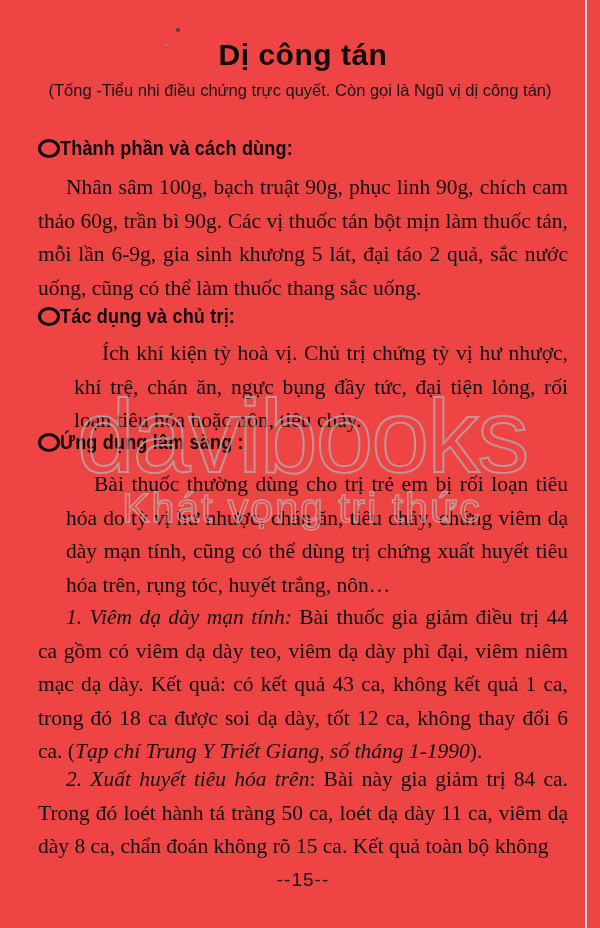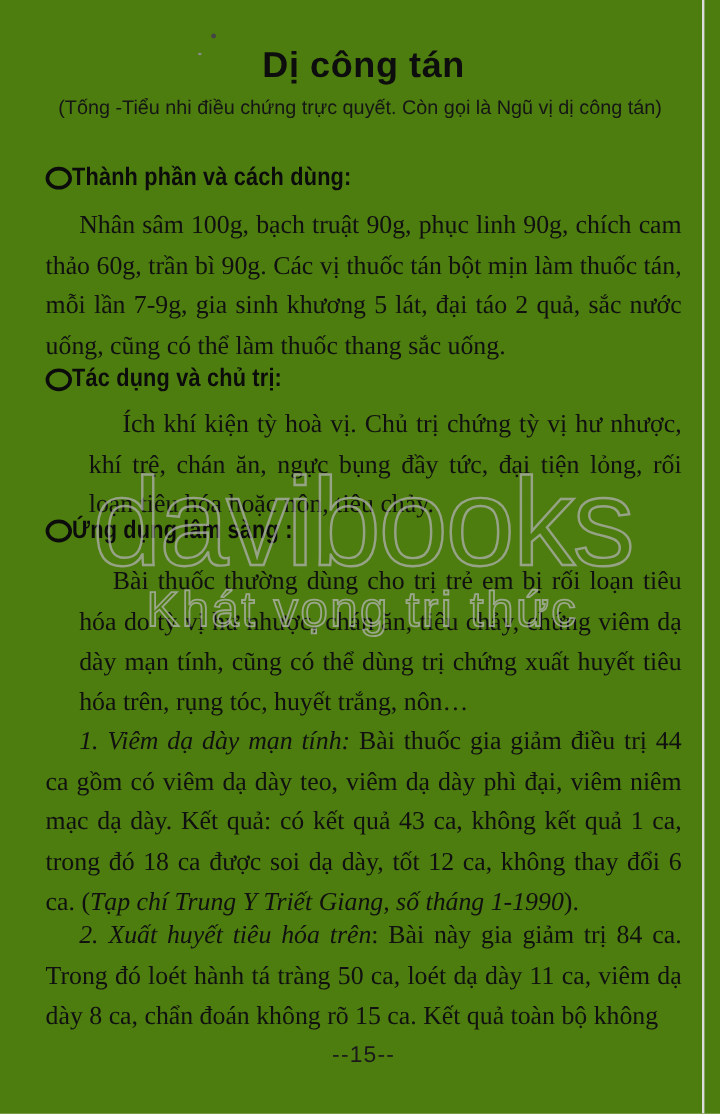--- a/index.html
+++ b/index.html
@@ -1,19 +1,19 @@
 <!DOCTYPE html>
 <html><head>
 <meta charset="utf-8">
 <style>
   html,body{margin:0;padding:0;}
   .page{
     position:relative;
     width:600px;height:928px;
-    background:#4d7c0f;
+    background:#ef4444;
     overflow:hidden;
     font-family:"Liberation Serif", serif;
     color:#111;
   }
   .abs{position:absolute;left:38px;right:32px;}
   .title{
     top:38px;text-align:center;
     font-family:"Liberation Sans", sans-serif;
     font-weight:700;font-size:30px;line-height:34px;
     letter-spacing:0.5px;color:#0d0d0d;
@@ -93,21 +93,21 @@
 
   <div class="abs title">Dị công tán</div>
 
   <div class="abs subtitle">(Tống -Tiểu nhi điều chứng trực quyết. Còn gọi là Ngũ vị dị công tán)</div>
 
   <div class="abs heading h1">
     <span class="circle"></span>
     <span class="htext">Thành phần và cách dùng:</span>
   </div>
 
-  <div class="abs para p1"><span>Nhân sâm 100g, bạch truật 90g, phục linh 90g, chích cam thảo 60g, trần bì 90g. Các vị thuốc tán bột mịn làm thuốc tán, mỗi lần 7-9g, gia sinh khương 5 lát, đại táo 2 quả, sắc nước uống, cũng có thể làm thuốc thang sắc uống.</span></div>
+  <div class="abs para p1"><span>Nhân sâm 100g, bạch truật 90g, phục linh 90g, chích cam thảo 60g, trần bì 90g. Các vị thuốc tán bột mịn làm thuốc tán, mỗi lần 6-9g, gia sinh khương 5 lát, đại táo 2 quả, sắc nước uống, cũng có thể làm thuốc thang sắc uống.</span></div>
 
   <div class="abs heading h2">
     <span class="circle"></span>
     <span class="htext">Tác dụng và chủ trị:</span>
   </div>
 
   <div class="abs para p2"><span>Ích khí kiện tỳ hoà vị. Chủ trị chứng tỳ vị hư nhược, khí trệ, chán ăn, ngực bụng đầy tức, đại tiện lỏng, rối loạn tiêu hóa hoặc nôn, tiêu chảy.</span></div>
 
   <div class="abs heading h3">
     <span class="circle"></span>

